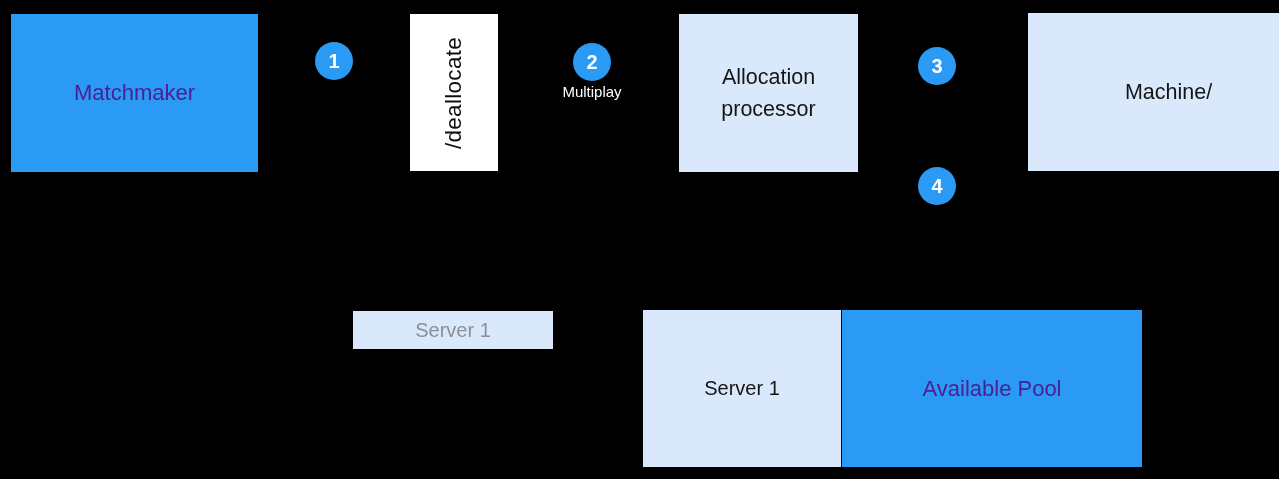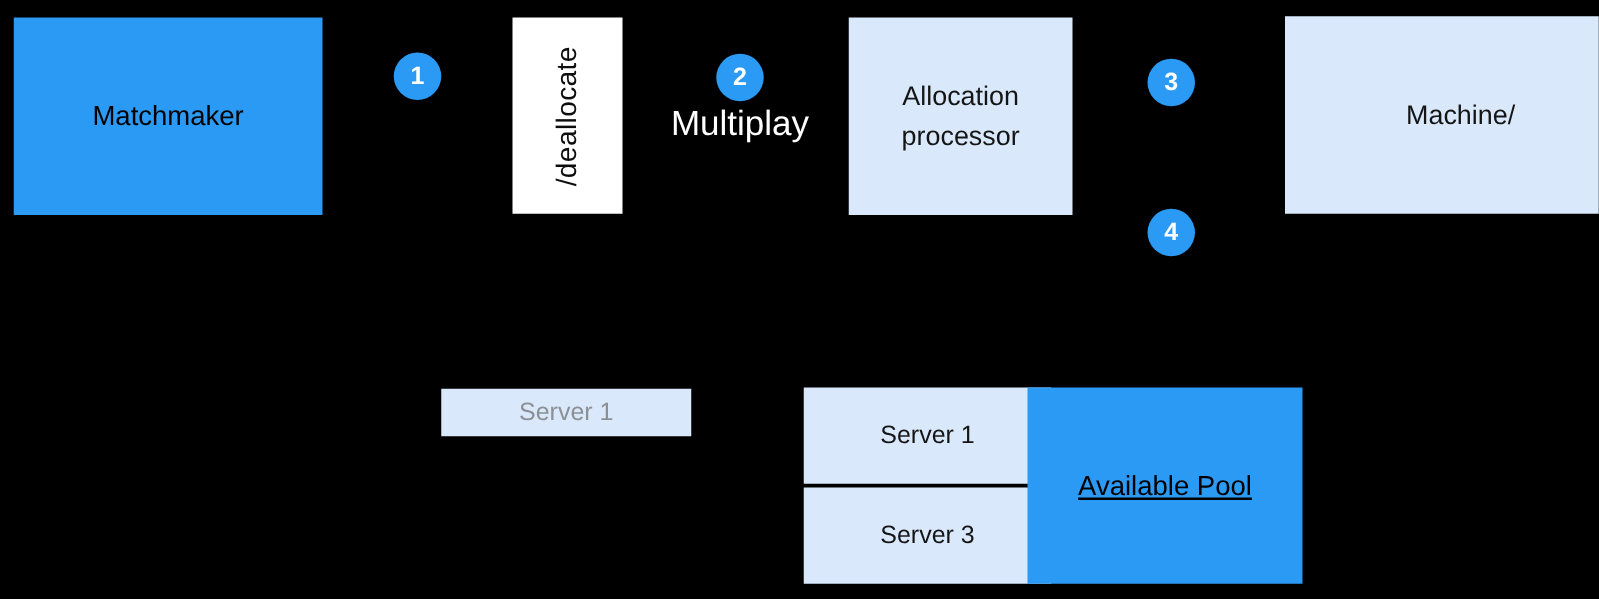--- a/index.html
+++ b/index.html
@@ -17,21 +17,21 @@
   }
   .canvas {
     position: relative; width: 1279px; height: 479px;
     background: var(--bg);
   }
   .node {
     position: absolute; display: flex; align-items: center; justify-content: center;
     text-align: center;
   }
   .node-blue {
-    background: var(--accent-blue); color: #000000;
+    background: var(--accent-blue); color: #4c1d95;
     font-size: 22px; line-height: 1.45;
   }
   .node-light {
     background: var(--light-blue); color: var(--dark-text);
     font-size: 21.5px; line-height: 1.5;
   }
   .matchmaker { left: 11px; top: 14px; width: 247px; height: 158px; }
   .deallocate {
     left: 410px; top: 14px; width: 88px; height: 157px;
     background: #ffffff; color: #0d0d0d;
@@ -49,38 +49,38 @@
     display: flex; align-items: center; justify-content: center;
     font-size: 20px; font-weight: bold;
   }
   .step1 { left: 315px; top: 42px; }
   .step2 { left: 573px; top: 43px; }
   .step3 { left: 918px; top: 47px; }
   .step4 { left: 918px; top: 167px; }
 
   .multiplay-label {
     position: absolute; left: 522px; top: 83px; width: 140px;
-    text-align: center; color: #ffffff; font-size: 28px;
+    text-align: center; color: #ffffff; font-size: 15px;
   }
 
   .server-faded {
     left: 353px; top: 311px; width: 200px; height: 38px;
     background: var(--light-blue); color: var(--muted-text); font-size: 20px;
   }
 
   .server-list {
     position: absolute; left: 643px; top: 310px; width: 198px; height: 157px;
     display: flex; flex-direction: column; gap: 2.5px;
   }
   .server-row {
     flex: 1; background: var(--light-blue); color: var(--dark-text);
     display: flex; align-items: center; justify-content: center;
     font-size: 20px;
   }
-  .pool { left: 822px; top: 310px; width: 220px; height: 157px; font-size: 22px; text-decoration: underline; }
+  .pool { left: 842px; top: 310px; width: 300px; height: 157px; font-size: 22px; }
 </style>
 </head>
 <body>
 
 <div class="canvas">
 
   <div class="node node-blue matchmaker">
     <span>Matchmaker</span>
   </div>
 
@@ -117,22 +117,19 @@
   </div>
 
   <div class="node server-faded">
     <span>Server 1</span>
   </div>
 
   <div class="server-list">
     <div class="server-row">
       <span>Server 1</span>
     </div>
-    <div class="server-row">
-      <span>Server 3</span>
-    </div>
   </div>
 
   <div class="node node-blue pool">
     <span>Available Pool</span>
   </div>
 
 </div>
 
 </body></html>

